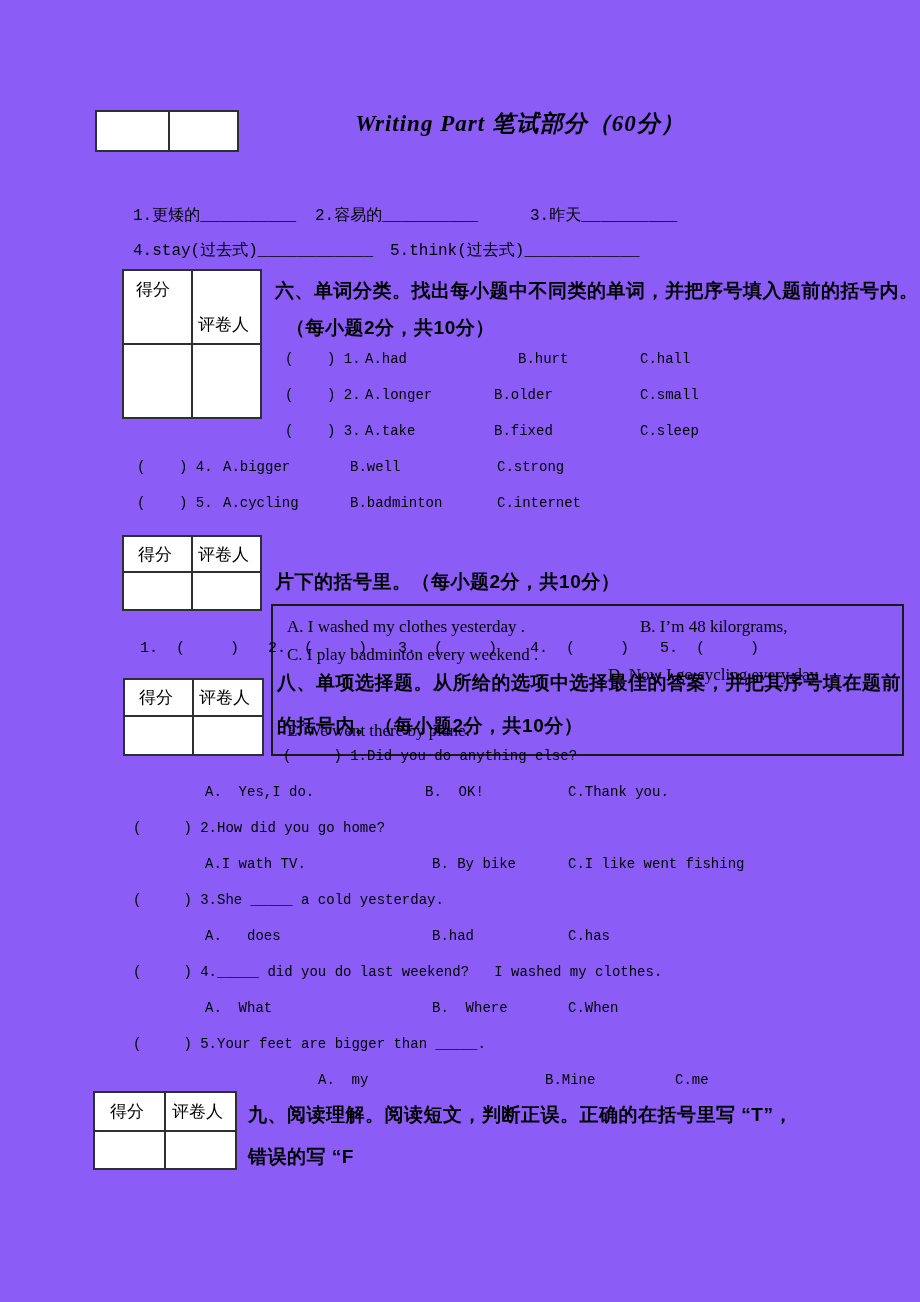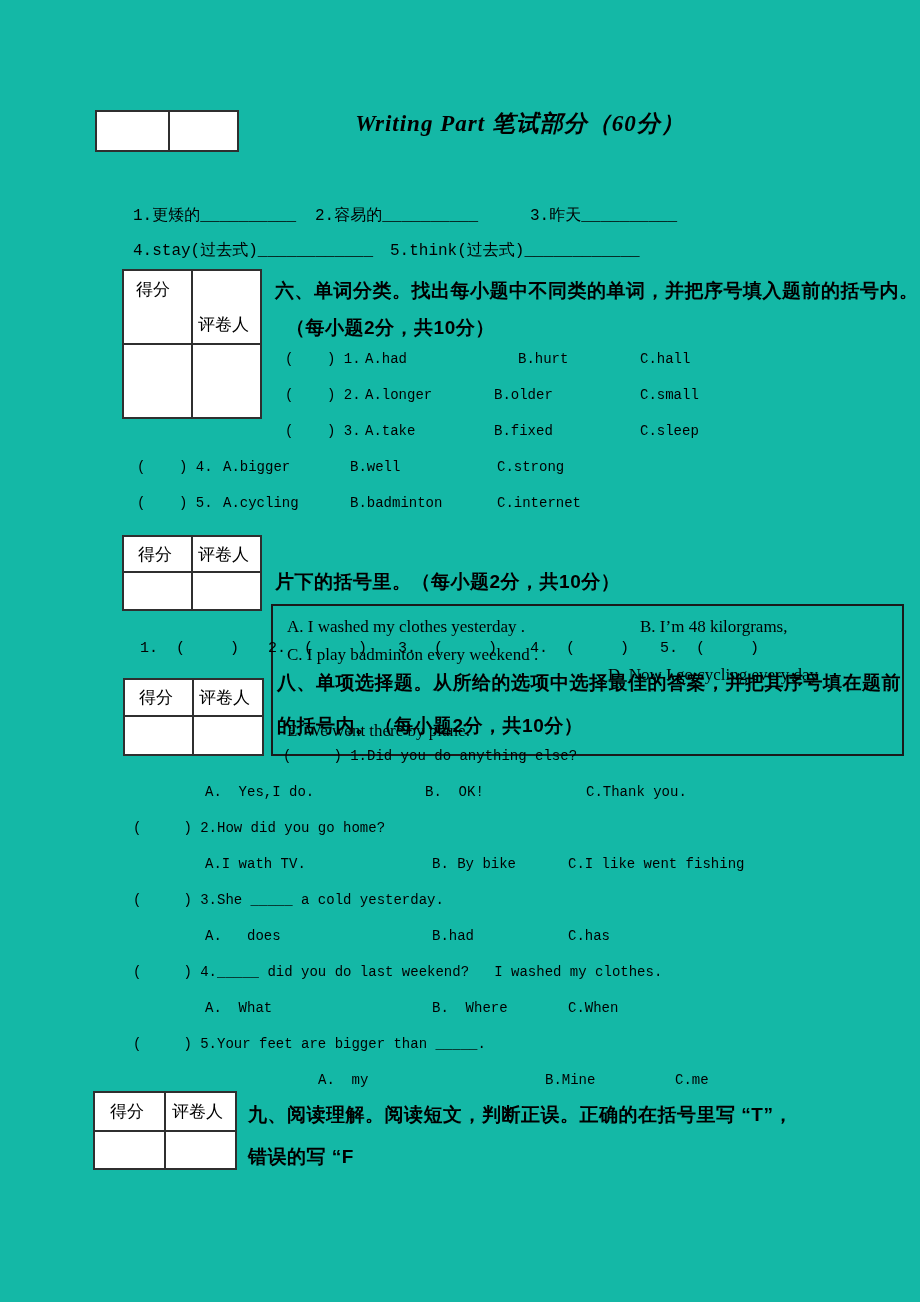--- a/index.html
+++ b/index.html
@@ -1,18 +1,18 @@
 <!DOCTYPE html>
 <html><head>
 <meta charset="utf-8">
 <style>
   html,body { margin:0; padding:0; background:#ffffff; }
   .page {
     position:relative; width:920px; height:1302px;
-    background:#14b8a6; color:#000;
+    background:#8b5cf6; color:#000;
     font-family:"Liberation Serif", serif;
     overflow:hidden;
   }
   .t { position:absolute; white-space:pre; color:#000; line-height:1.25; }
   .title {
     font-family:"Liberation Serif", serif;
     font-weight:700; font-style:italic;
     font-size:23px; letter-spacing:1px; text-align:center;
   }
   .h-cn {
@@ -110,21 +110,21 @@
   <div class="score-table" style="left:123px; top:678px; width:137px; height:74px;">
     <div class="st-v" style="left:67px; height:74px;"></div>
     <div class="st-h" style="top:35px; width:137px;"></div>
     <span class="st-label" style="left:14px; top:6px;">得分</span>
     <span class="st-label" style="left:74px; top:6px;">评卷人</span>
   </div>
 
   <div class="t mono" style="left:283px; top:748px;">(     ) 1.Did you do anything else?</div>
   <div class="t mono" style="left:205px; top:784px;">A.  Yes,I do.</div>
   <div class="t mono" style="left:425px; top:784px;">B.  OK!</div>
-  <div class="t mono" style="left:568px; top:784px;margin-left:18px;">C.Thank you.</div>
+  <div class="t mono" style="left:568px; top:784px;">C.Thank you.</div>
 
   <div class="t mono" style="left:133px; top:820px;">(     ) 2.How did you go home?</div>
   <div class="t mono" style="left:205px; top:856px;">A.I wath TV.</div>
   <div class="t mono" style="left:432px; top:856px;">B. By bike</div>
   <div class="t mono" style="left:568px; top:856px;">C.I like went fishing</div>
 
   <div class="t mono" style="left:133px; top:892px;">(     ) 3.She _____ a cold yesterday.</div>
   <div class="t mono" style="left:205px; top:928px;">A.   does</div>
   <div class="t mono" style="left:432px; top:928px;">B.had</div>
   <div class="t mono" style="left:568px; top:928px;">C.has</div>

